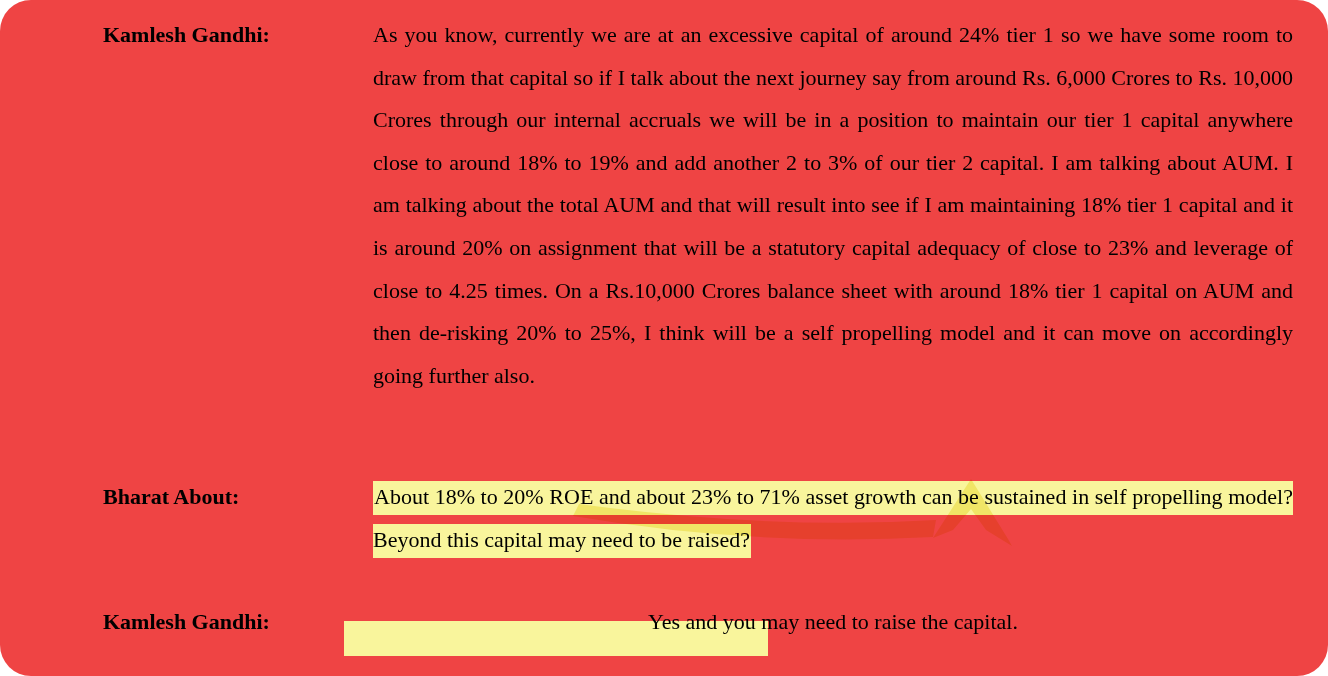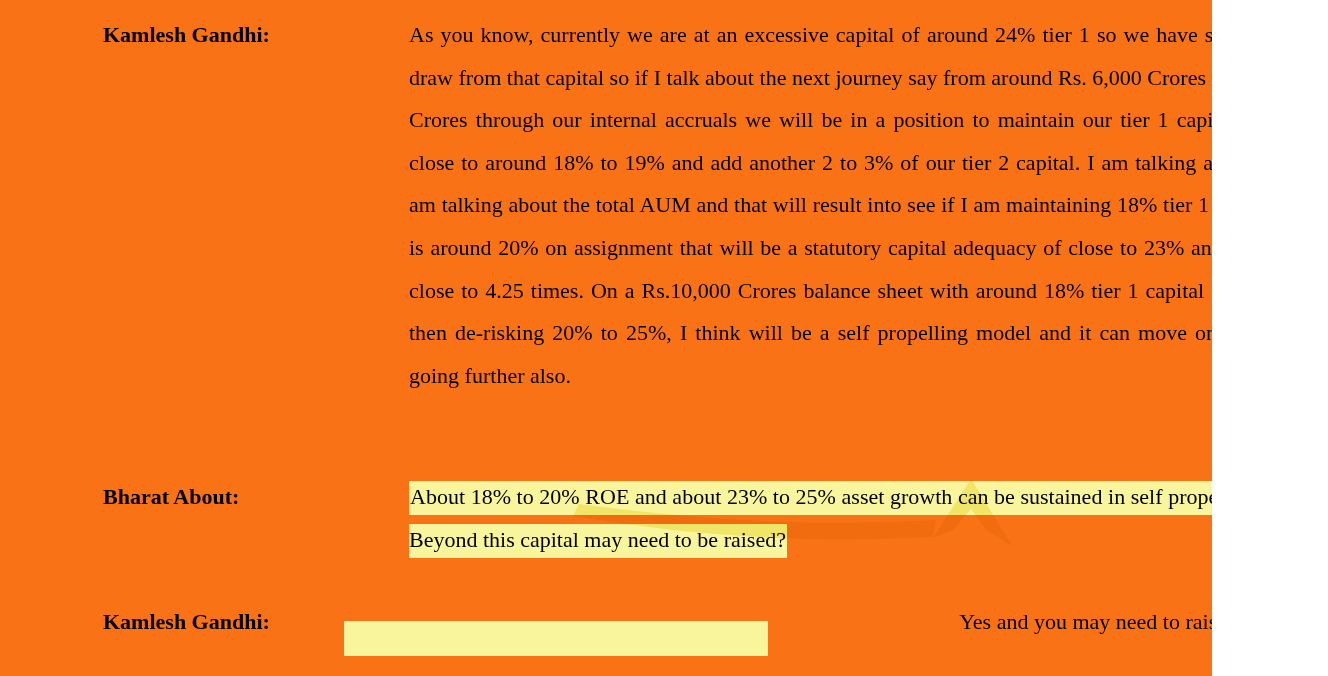--- a/index.html
+++ b/index.html
@@ -3,26 +3,27 @@
 <meta charset="utf-8">
 <title>Transcript</title>
 <style>
   html, body {
     margin: 0;
     padding: 0;
     background: #ffffff;
   }
   .page {
     position: relative;
-    width: 1212px;
+    width: 1328px;
     height: 676px;
-    background: #f97316;
+    background: #ef4444;
     overflow: hidden;
     font-family: "Liberation Serif", "DejaVu Serif", serif;
     color: #000000;
+    border-radius: 31px;
   }
   .speech {
     position: absolute;
     left: 0;
     width: 1328px;
   }
   .speaker {
     position: absolute;
     left: 103px;
     top: 0;
@@ -34,24 +35,23 @@
   }
   .body-text {
     position: absolute;
     left: 373px;
     top: 0;
     width: 920px;
     font-size: 22px;
     line-height: 42.6px;
     text-align: justify;
     z-index: 1;
-    margin-left: 36px;
   }
   .body-text.last {
-    text-align: right;
+    text-align: center;
     font-family: Liberation Serif, serif;
   }
   mark.hl {
     background: #f9f59c;
     color: inherit;
     padding: 3px 1px 6px 1px;
   }
   .offset-highlight {
     position: absolute;
     left: 344px;
@@ -80,21 +80,21 @@
   <div class="offset-highlight"></div>
 
   <div class="speech" style="top:14px">
     <div class="speaker">Kamlesh Gandhi:</div>
     <div class="body-text">As you know, currently we are at an excessive capital of around 24% tier 1 so we have some room to draw from that capital so if I talk about the next journey say from around Rs. 6,000 Crores to Rs. 10,000 Crores through our internal accruals we will be in a position to maintain our tier 1 capital anywhere close to around 18% to 19% and add another 2 to 3% of our tier 2 capital. I am talking about AUM. I am talking about the total AUM and that will result into see if I am maintaining 18% tier 1 capital and it is around 20% on assignment that will be a statutory capital adequacy of close to 23% and leverage of close to 4.25 times. On a Rs.10,000 Crores balance sheet with around 18% tier 1 capital on AUM and then de-risking 20% to 25%, I think will be a self propelling model and it can move on accordingly going further also.</div>
   </div>
 
   <div class="speech" style="top:476px">
     <div class="speaker">Bharat About:</div>
     <div class="body-text">
-      <mark class="hl">About 18% to 20% ROE and about 23% to 25% asset growth can be sustained in self propelling model? Beyond this capital may need to be raised?</mark>
+      <mark class="hl">About 18% to 20% ROE and about 23% to 71% asset growth can be sustained in self propelling model? Beyond this capital may need to be raised?</mark>
     </div>
   </div>
 
   <div class="speech" style="top:601px">
     <div class="speaker">Kamlesh Gandhi:</div>
     <div class="body-text last">Yes and you may need to raise the capital.</div>
   </div>
 
   <svg class="arrow-overlay" width="1328" height="676" viewBox="0 0 1328 676" xmlns="http://www.w3.org/2000/svg">
 

